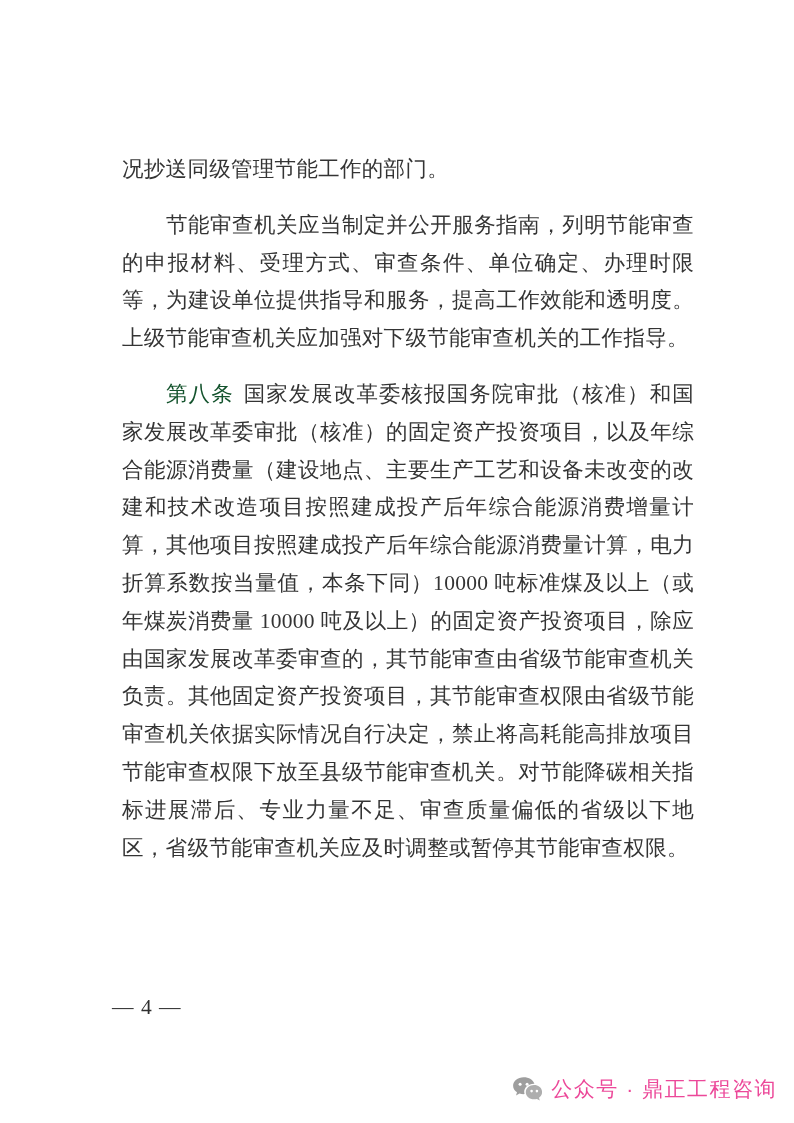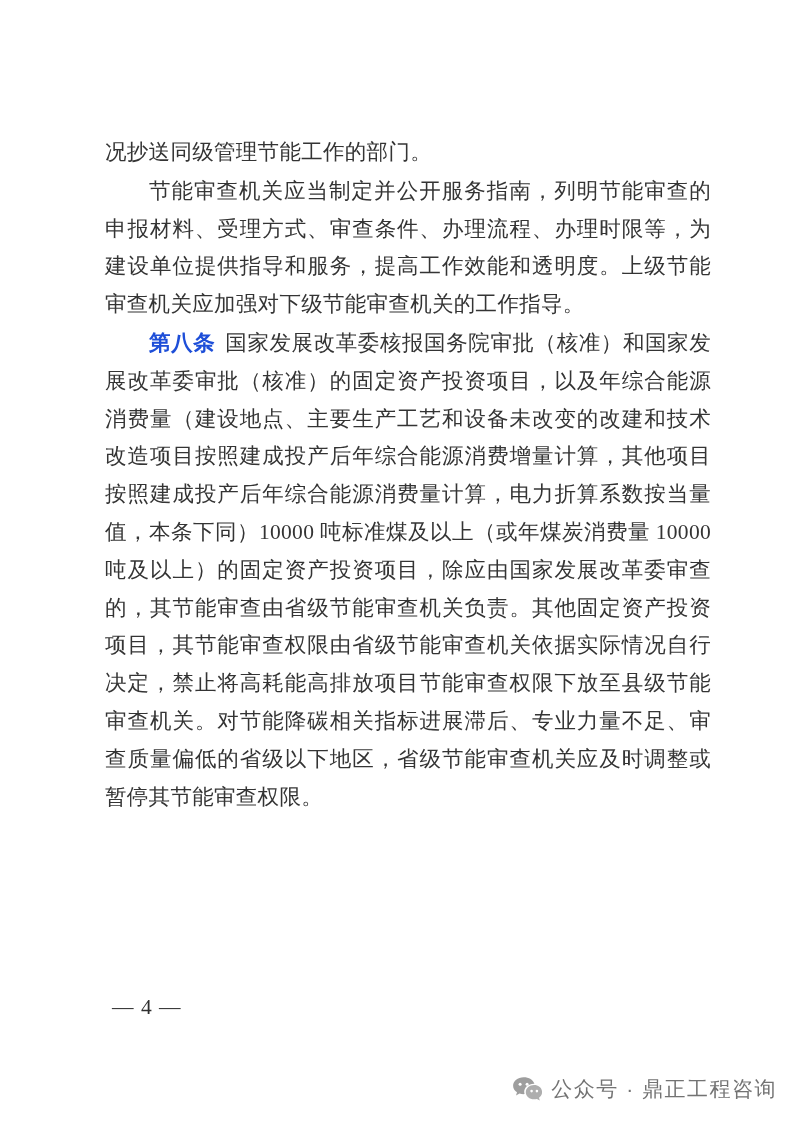--- a/index.html
+++ b/index.html
@@ -21,69 +21,69 @@
     top: 133px;
     width: 608px;
     color: #343434;
     font-size: 21.5px;
     line-height: 37.8px;
     text-align: justify;
     text-justify: inter-character;
     letter-spacing: 0.3px;
   }
   .doc-body p {
-    margin: 1px;
+    margin: 18px;
     padding: 0;
   }
   .doc-body p.indent {
     text-indent: 2.05em;
   }
   .lead {
-    font-weight: 700;
-    color: #1d4ed8;
+    font-weight: 400;
+    color: #14532d;
     font-family: "Liberation Sans", "DejaVu Sans", sans-serif;
     margin-right: 10px;
   }
   .page-number {
     position: absolute;
     left: 112px;
     top: 995px;
     color: #2f2f2f;
     font-size: 21.5px;
     letter-spacing: 1px;
     white-space: pre;
   }
   .watermark {
     position: absolute;
     right: 17px;
     top: 1072px;
     height: 34px;
     display: flex;
     align-items: center;
     gap: 9px;
-    color: #737373;
+    color: #ec4899;
     font-family: "Liberation Sans", "DejaVu Sans", sans-serif;
     font-size: 21px;
     letter-spacing: 1.5px;
     font-weight: 400;
   }
   .wechat-icon {
     width: 30px;
     height: 27px;
     flex: 0 0 auto;
   }
 </style>
 </head>
 <body>
 
 <div class="page">
 
   <div class="doc-body">
       <p class=""><span>况抄送同级管理节能工作的部门。</span></p>
-      <p class="indent"><span>节能审查机关应当制定并公开服务指南，列明节能审查的申报材料、受理方式、审查条件、办理流程、办理时限等，为建设单位提供指导和服务，提高工作效能和透明度。上级节能审查机关应加强对下级节能审查机关的工作指导。</span></p>
+      <p class="indent"><span>节能审查机关应当制定并公开服务指南，列明节能审查的申报材料、受理方式、审查条件、单位确定、办理时限等，为建设单位提供指导和服务，提高工作效能和透明度。上级节能审查机关应加强对下级节能审查机关的工作指导。</span></p>
       <p class="indent"><span class="lead">第八条</span><span>国家发展改革委核报国务院审批（核准）和国家发展改革委审批（核准）的固定资产投资项目，以及年综合能源消费量（建设地点、主要生产工艺和设备未改变的改建和技术改造项目按照建成投产后年综合能源消费增量计算，其他项目按照建成投产后年综合能源消费量计算，电力折算系数按当量值，本条下同）10000 吨标准煤及以上（或年煤炭消费量 10000 吨及以上）的固定资产投资项目，除应由国家发展改革委审查的，其节能审查由省级节能审查机关负责。其他固定资产投资项目，其节能审查权限由省级节能审查机关依据实际情况自行决定，禁止将高耗能高排放项目节能审查权限下放至县级节能审查机关。对节能降碳相关指标进展滞后、专业力量不足、审查质量偏低的省级以下地区，省级节能审查机关应及时调整或暂停其节能审查权限。</span></p>
     </div>
 
   <div class="page-number">— 4 —</div>
 
   <div class="watermark">
     <svg class="wechat-icon" viewBox="0 0 30 27" xmlns="http://www.w3.org/2000/svg">
       <path d="M11.6 1.2C5.8 1.2 1.1 5 1.1 9.7c0 2.7 1.5 5.1 3.9 6.6l-1 3.1 3.5-1.8c1.3.4 2.6.6 4.1.6.3 0 .7 0 1-.1-.2-.7-.4-1.5-.4-2.3 0-4.5 4.3-8.1 9.6-8.1h.6c-1-3.8-5.5-6.5-10.8-6.5z" fill="#9e9e9e"></path>
       <circle cx="8.1" cy="8.2" r="1.5" fill="#ffffff"></circle>
       <circle cx="15.1" cy="8.2" r="1.5" fill="#ffffff"></circle>

